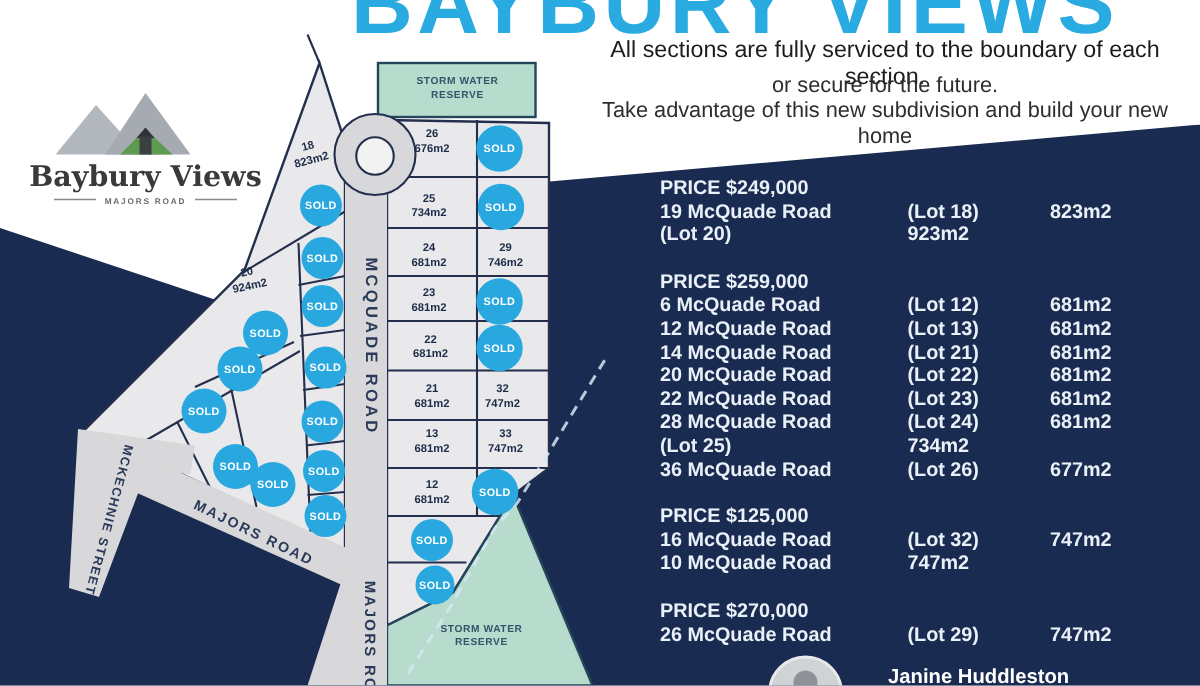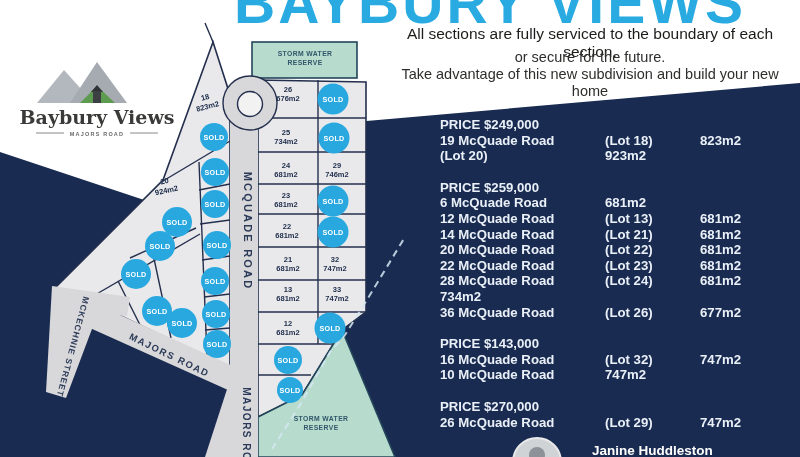--- a/index.html
+++ b/index.html
@@ -231,20 +231,21 @@
       </div>
       <div class="p-row">
         <span>(Lot 20)</span>
         <span>923m2</span>
       </div>
     </div>
     <div class="p-sec">
       <div class="p-head">PRICE $259,000</div>
       <div class="p-row">
         <span>6 McQuade Road</span>
+        <span>(Lot 12)</span>
         <span>681m2</span>
       </div>
       <div class="p-row">
         <span>12 McQuade Road</span>
         <span>(Lot 13)</span>
         <span>681m2</span>
       </div>
       <div class="p-row">
         <span>14 McQuade Road</span>
         <span>(Lot 21)</span>
@@ -259,30 +260,31 @@
         <span>22 McQuade Road</span>
         <span>(Lot 23)</span>
         <span>681m2</span>
       </div>
       <div class="p-row">
         <span>28 McQuade Road</span>
         <span>(Lot 24)</span>
         <span>681m2</span>
       </div>
       <div class="p-row">
+        <span>(Lot 25)</span>
         <span>734m2</span>
       </div>
       <div class="p-row">
         <span>36 McQuade Road</span>
         <span>(Lot 26)</span>
         <span>677m2</span>
       </div>
     </div>
     <div class="p-sec">
-      <div class="p-head">PRICE $143,000</div>
+      <div class="p-head">PRICE $125,000</div>
       <div class="p-row">
         <span>16 McQuade Road</span>
         <span>(Lot 32)</span>
         <span>747m2</span>
       </div>
       <div class="p-row">
         <span>10 McQuade Road</span>
         <span>747m2</span>
       </div>
     </div>

